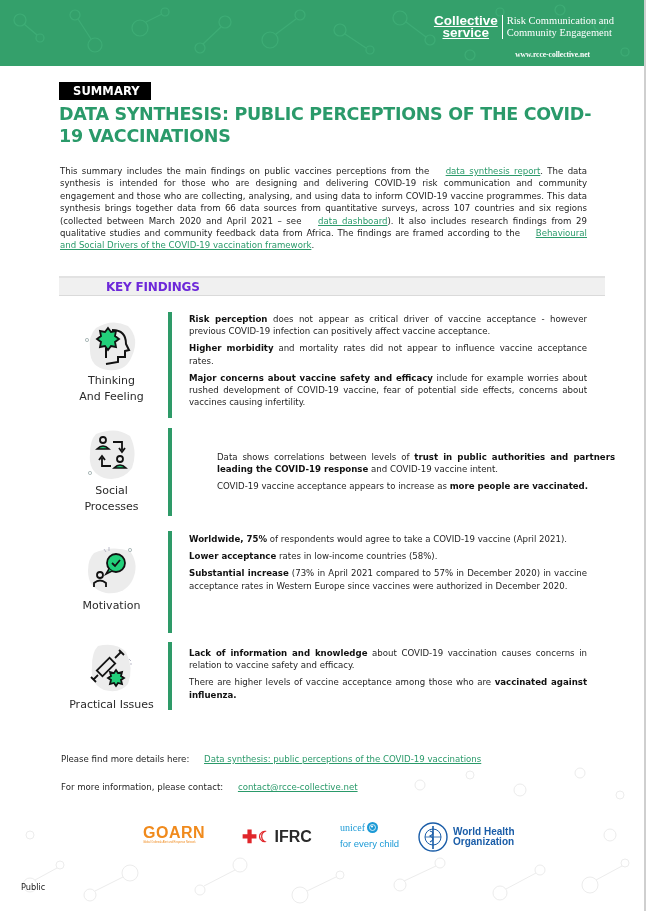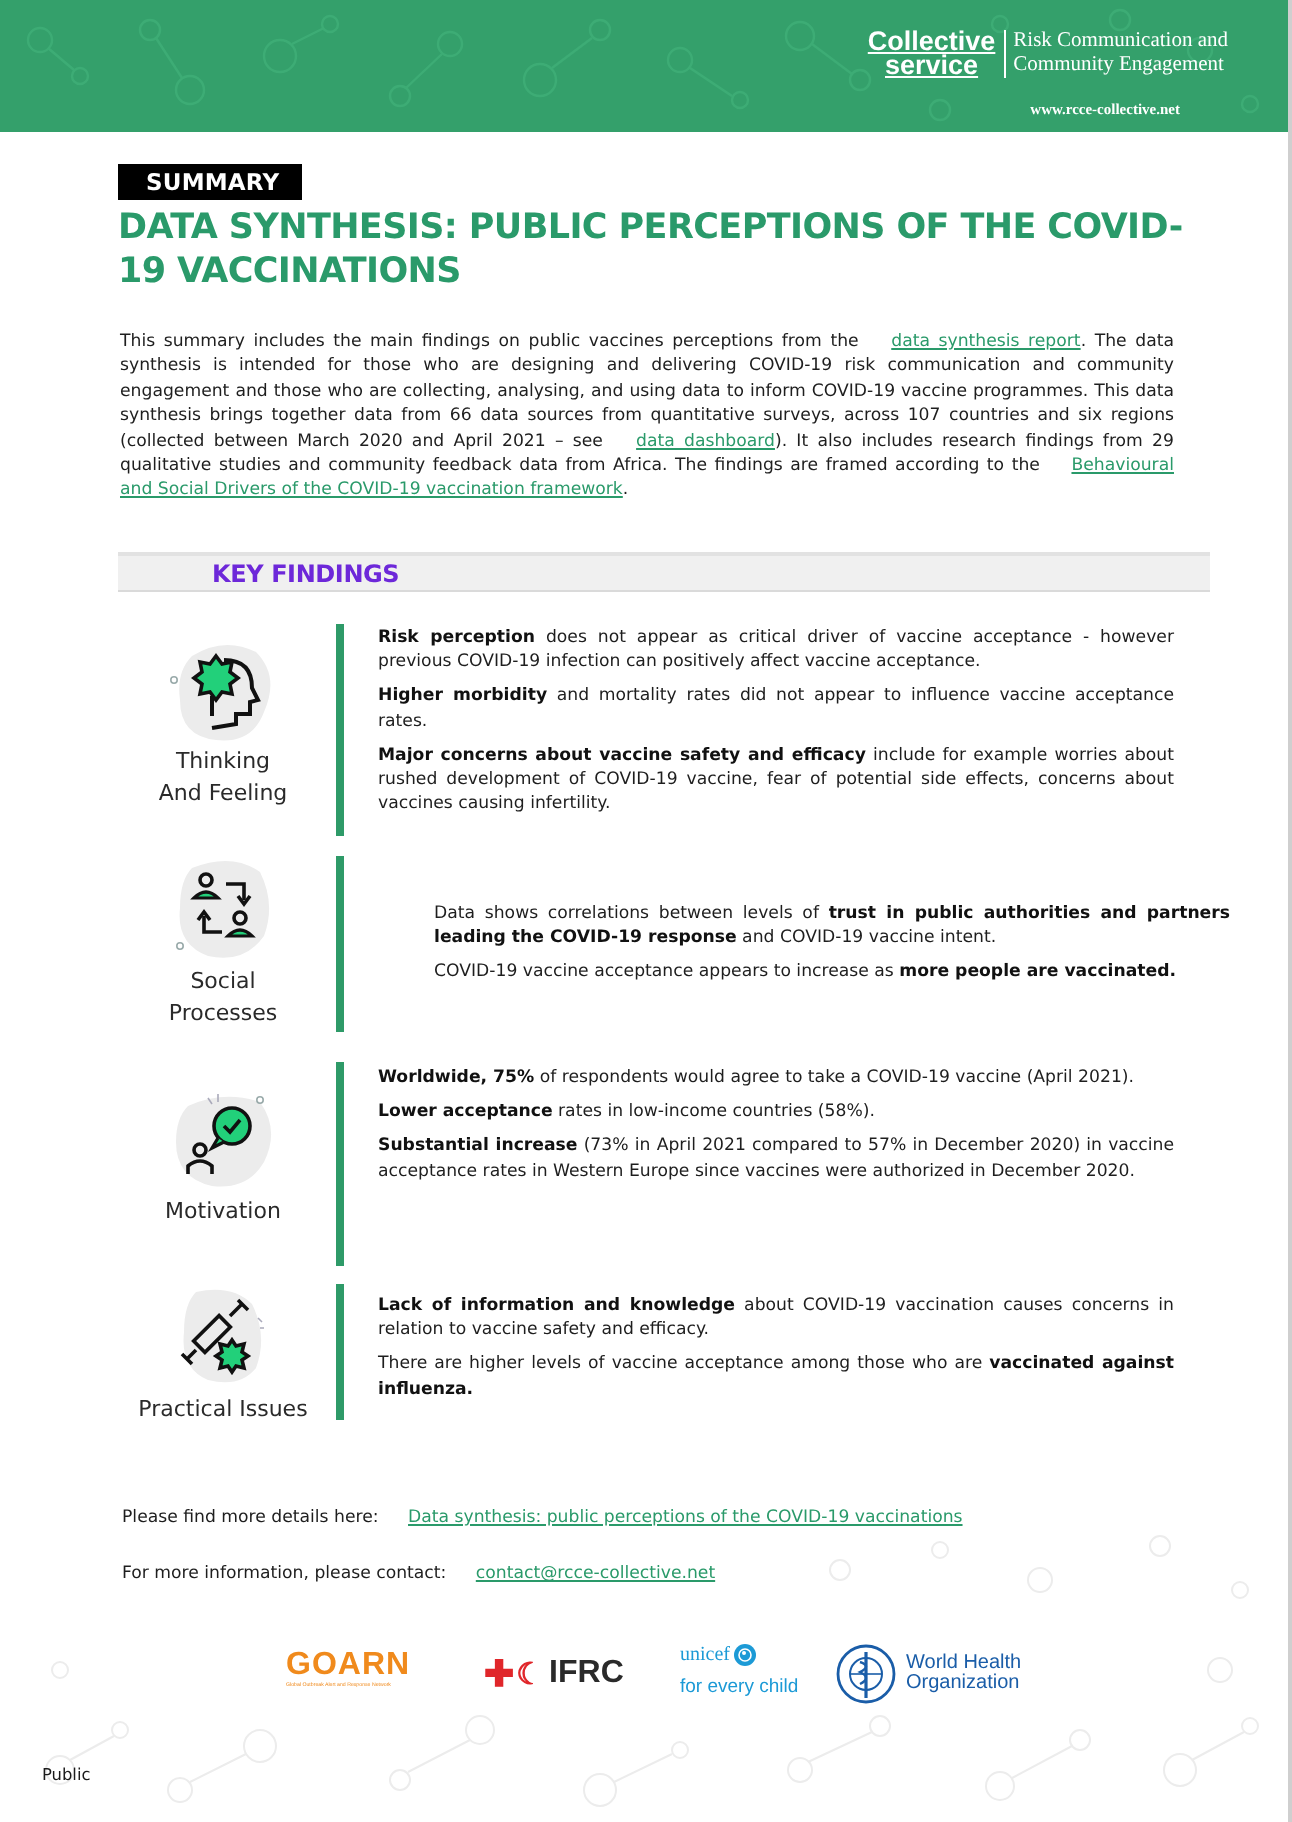--- a/index.html
+++ b/index.html
@@ -46,21 +46,21 @@
   
   .logos { position: absolute; left: 140px; top: 818px; width: 380px; height: 40px; }
   .logo-goarn { position: absolute; left: 3px; top: 6px; color: #f08a1c; font-family: "Liberation Sans", sans-serif; font-size: 16px; font-weight: bold; letter-spacing: 0.5px; }
   .logo-goarn small { display: block; font-size: 2.6px; color: #f08a1c; font-weight: normal; letter-spacing: 0; margin-top: -1px; }
   .logo-ifrc { position: absolute; left: 102px; top: 8px; font-family: "Liberation Sans", sans-serif; font-weight: bold; font-size: 16px; color: #2a2a2a; display: flex; align-items: center; }
   .logo-ifrc .cross { color: #e0262a; font-size: 18px; margin-right: 1px; }
   .logo-ifrc .crescent { color: #e0262a; margin-right: 3px; font-size: 15px; }
   .logo-unicef { position: absolute; left: 200px; top: 3px; color: #1c9ad6; font-family: "Liberation Sans", sans-serif; }
   .logo-unicef .u1 { font-size: 10px; display: flex; align-items: center; font-family: Liberation Serif, serif; }
   .logo-unicef .u2 { font-size: 9.5px; margin-top: 4px; }
-  .logo-who { position: absolute; left: 277px; top: 3px; display: flex; align-items: center; color: #1a5da8; font-family: "Liberation Sans", sans-serif; font-weight: normal; font-size: 10px; line-height: 10.5px; }
+  .logo-who { position: absolute; left: 277px; top: 3px; display: flex; align-items: center; color: #1a5da8; font-family: "Liberation Sans", sans-serif; font-weight: bold; font-size: 10px; line-height: 10.5px; }
 
   .public { position: absolute; left: 21px; top: 882px; font-size: 8.2px; color: #1a1a1a; }
 </style>
 </head>
 <body>
 
 <div class="page">
 
   <div class="header">
     <svg class="pattern" width="644" height="66">

